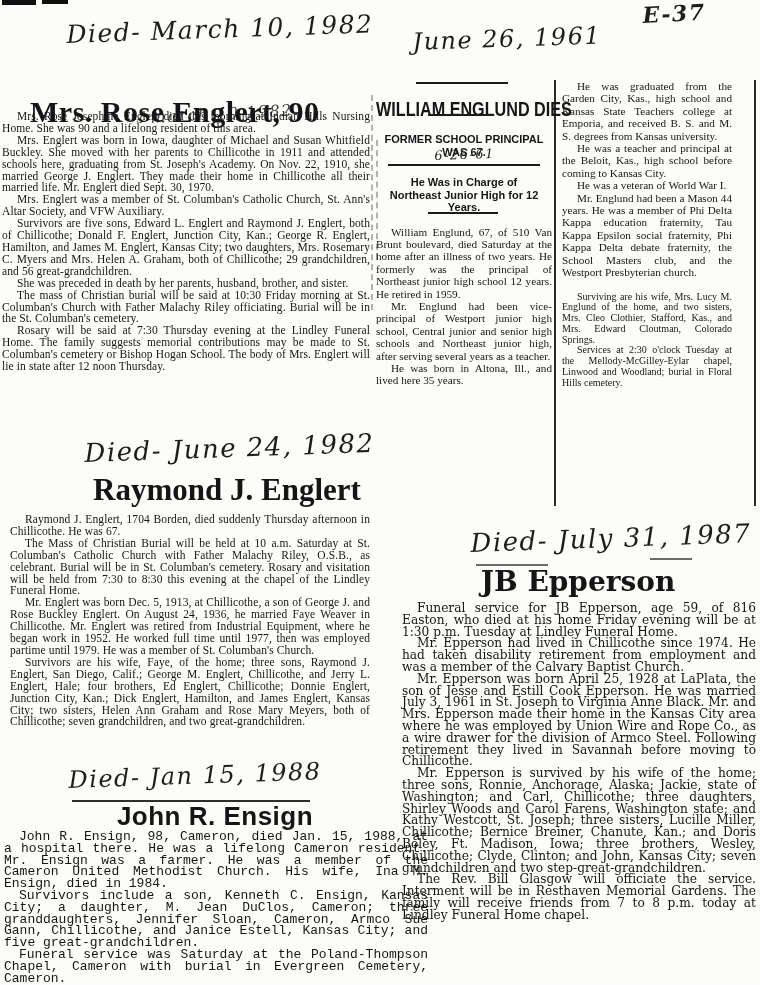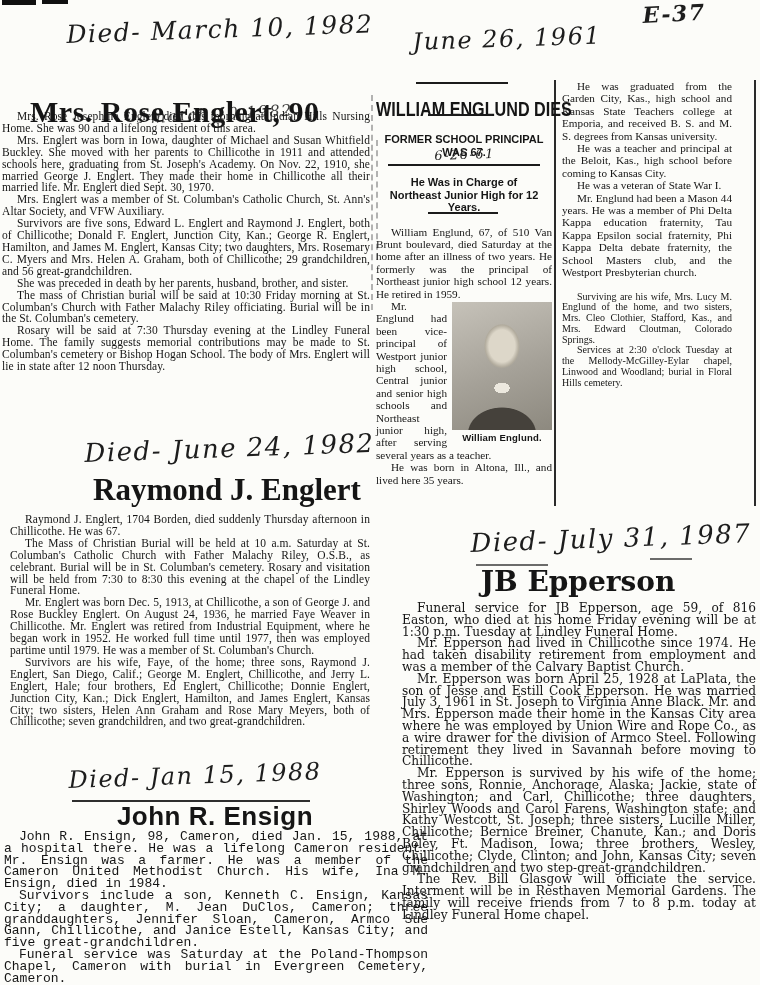--- a/index.html
+++ b/index.html
@@ -119,37 +119,33 @@
     <div class="subhead" style="margin-top:14px;">FORMER SCHOOL PRINCIPAL WAS 67.</div>
     <div class="hw" style="position:absolute;left:58px;top:68px;font-size:13px;">6-26-61</div>
     <div class="hrule" style="left:12px;top:84px;width:152px;"></div>
     <div class="subhead" style="margin-top:18px;padding:0 12px;">He Was in Charge of Northeast Junior High for 12 Years.</div>
     <div class="hrule" style="left:52px;top:132px;width:70px;"></div>
     <div style="margin-top:12px;">
       <div class="news bodyB">
           <p class="para">William Englund, 67, of 510 Van Brunt boulevard, died Saturday at the home after an illness of two years. He formerly was the principal of Northeast junior high school 12 years. He retired in 1959.</p>
         </div>
       <div>
-        <div class="photo">
-          <div class="img"></div>
-          <div class="cap">William Englund.</div>
-        </div>
         <div class="news bodyB">
             <p class="para">Mr. Englund had been vice-principal of Westport junior high school, Central junior and senior high schools and Northeast junior high, after serving several years as a teacher.</p>
             <p class="para">He was born in Altona, Ill., and lived here 35 years.</p>
           </div>
       </div>
     </div>
   </div>
 
   <div class="eng-col" style="left:186px;width:170px;">
     <div class="news bodyB">
         <p class="para">He was graduated from the Garden City, Kas., high school and Kansas State Teachers college at Emporia, and received B. S. and M. S. degrees from Kansas university.</p>
         <p class="para">He was a teacher and principal at the Beloit, Kas., high school before coming to Kansas City.</p>
-        <p class="para">He was a veteran of State War I.</p>
+        <p class="para">He was a veteran of World War I.</p>
         <p class="para">Mr. Englund had been a Mason 44 years. He was a member of Phi Delta Kappa education fraternity, Tau Kappa Epsilon social fraternity, Phi Kappa Delta debate fraternity, the School Masters club, and the Westport Presbyterian church.</p>
       </div>
     <div class="news bodyB-sm" style="margin-top:13px;">
         <p class="para">Surviving are his wife, Mrs. Lucy M. Englund of the home, and two sisters, Mrs. Cleo Clothier, Stafford, Kas., and Mrs. Edward Cloutman, Colorado Springs.</p>
         <p class="para">Services at 2:30 o'clock Tuesday at the Mellody-McGilley-Eylar chapel, Linwood and Woodland; burial in Floral Hills cemetery.</p>
       </div>
   </div>
 </div>
 
 <div class="abs hw" style="left:470px;top:528px;font-size:26px;">Died- July 31, 1987</div>

